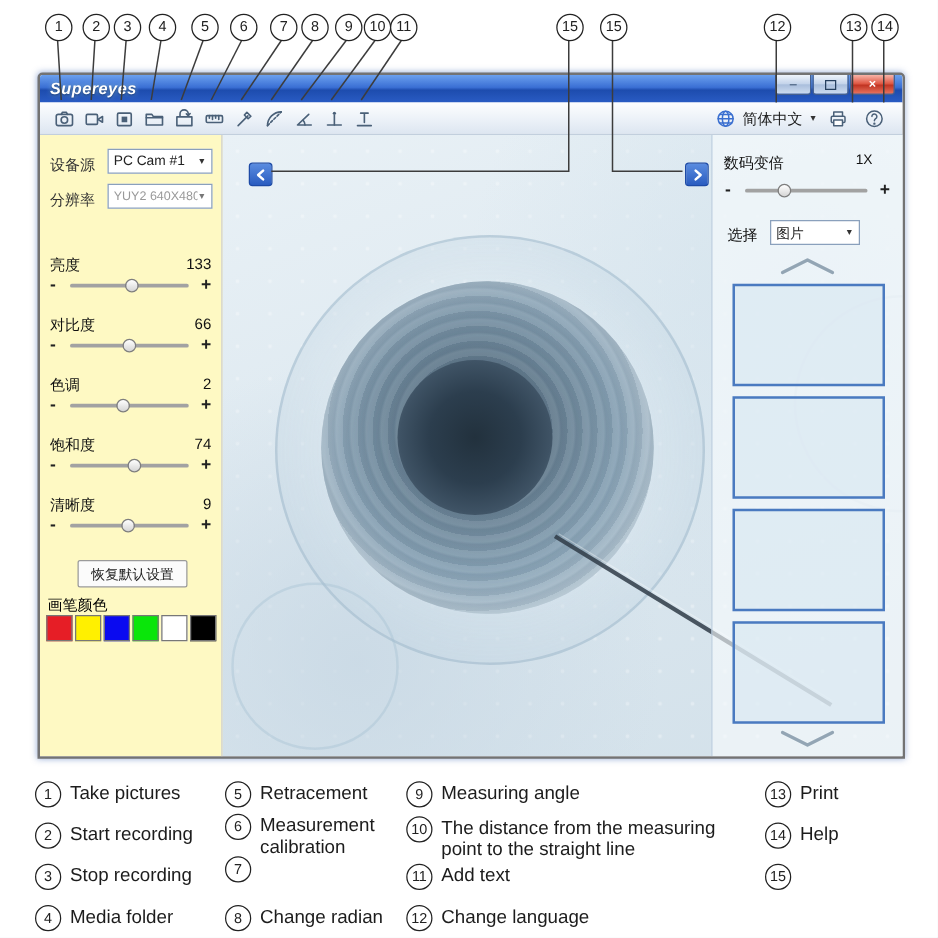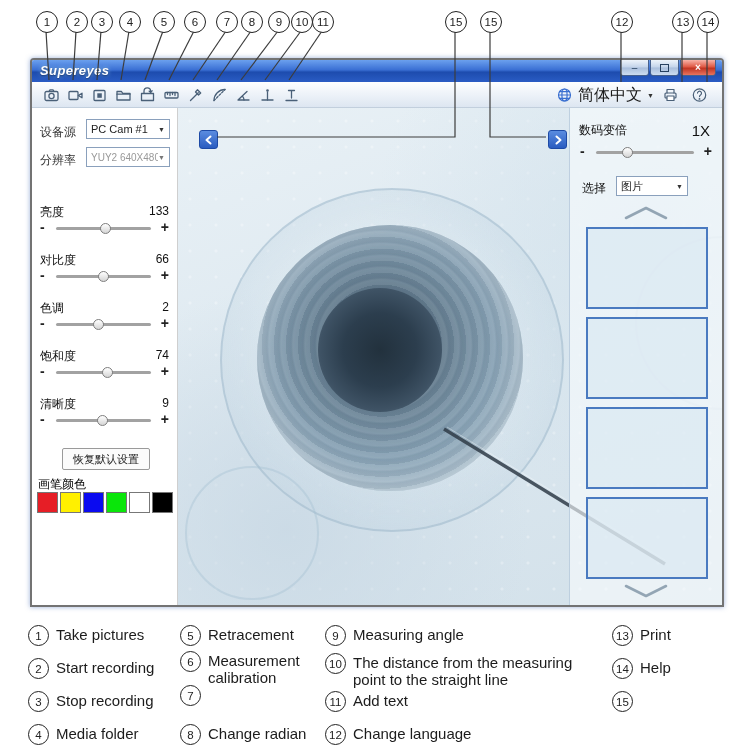--- a/index.html
+++ b/index.html
@@ -26,28 +26,28 @@
         display:flex;align-items:center;justify-content:center;font-size:10px;line-height:10px;color:#27405f;cursor:default;}
   .wbtn.close{width:34px;background:linear-gradient(#f8b3a8,#e05a46 45%,#c13523 55%,#e8745e);color:#fff;font-weight:bold;}
 
   .toolbar{position:absolute;left:0;top:22px;right:0;height:26px;
            background:linear-gradient(#fdfeff,#eaf0f7 60%,#dde6f1);border-bottom:1px solid #c2cfdd;
            display:flex;align-items:center;padding-left:8px;box-sizing:border-box;}
   .ticon{width:22px;height:22px;margin-right:2px;display:flex;align-items:center;justify-content:center;cursor:pointer;border-radius:3px;}
   .ticon svg{stroke:#4a6078;fill:none;stroke-width:1.3;stroke-linecap:round;stroke-linejoin:round;}
   .tb-right{position:absolute;right:10px;top:0;height:26px;display:flex;align-items:center;gap:5px;}
   .tb-right svg{stroke:#4a6078;fill:none;stroke-width:1.2;stroke-linecap:round;}
-  .langtxt{font-size:16px;color:#1a1a1a;}
+  .langtxt{font-size:12px;color:#1a1a1a;}
   .caret{font-size:7px;color:#333;}
 
   
   .content{position:absolute;left:0;top:48px;right:0;bottom:0;background:#e2ecf3;}
 
   
-  .lpanel{position:absolute;left:0;top:0;bottom:0;width:145px;background:#ffffff;border-right:1px solid #cfcfcf;z-index:3;}
+  .lpanel{position:absolute;left:0;top:0;bottom:0;width:145px;background:#fef9c3;border-right:1px solid #cfcfcf;z-index:3;}
   .lp-row-label{position:absolute;left:8px;font-size:12px;color:#333;}
   .select{position:absolute;background:#fff;border:1px solid #8aa0bc;height:20px;box-sizing:border-box;
           display:flex;align-items:center;justify-content:space-between;padding:0 4px;font-size:11px;cursor:pointer;}
   .select .val{white-space:nowrap;overflow:hidden;}
   .lp-header{position:absolute;left:0;right:0;top:72px;text-align:center;color:#8a8a8a;font-size:12px;}
   .lp-slider{position:absolute;left:0;right:0;height:40px;}
   .srow1{position:absolute;left:8px;right:8px;top:0;display:flex;justify-content:space-between;font-size:12px;color:#111;}
   .srow2{position:absolute;left:8px;right:8px;top:16px;height:16px;}
   .minus{position:absolute;left:0;top:-1px;font-size:14px;font-weight:bold;cursor:pointer;}
   .plus{position:absolute;right:0;top:-1px;font-size:14px;font-weight:bold;cursor:pointer;}
@@ -82,21 +82,21 @@
   .needlesvg{position:absolute;left:0;top:0;width:100%;height:100%;}
   .cbtn{position:absolute;width:19px;height:19px;border-radius:3px;cursor:pointer;z-index:4;
         background:linear-gradient(#5a8ce0,#2a5cc0);border:1px solid #1d4aa6;box-sizing:border-box;
         display:flex;align-items:center;justify-content:center;}
   .cbtn svg{stroke:#fff;stroke-width:2;fill:none;stroke-linecap:round;stroke-linejoin:round;}
 
   
   .rpanel{position:absolute;left:537px;right:0;top:0;bottom:0;z-index:3;
           background:rgba(248,251,253,.62);border-left:1px solid rgba(165,188,210,.65);}
   .rp-zoomlabel{position:absolute;left:9px;top:14px;font-size:12px;color:#111;}
-  .rp-zoomval{position:absolute;right:12px;top:14px;font-size:15px;color:#111;}
+  .rp-zoomval{position:absolute;right:24px;top:14px;font-size:11px;color:#111;}
   .rp-srow{position:absolute;left:10px;right:10px;top:36px;height:16px;}
   .rp-selectlabel{position:absolute;left:12px;top:72px;font-size:12px;color:#111;}
   .chev{position:absolute;left:50%;transform:translateX(-50%);cursor:pointer;}
   .chev svg{stroke:#93a5b4;stroke-width:2.6;fill:none;stroke-linecap:round;stroke-linejoin:round;}
   .thumbbox{position:absolute;left:16px;width:122px;height:82px;border:2px solid #4a7ac0;box-sizing:border-box;
             background:rgba(213,229,241,.55);cursor:pointer;}
 
   
   .legend{position:absolute;left:0;top:615px;width:750px;height:135px;background:#fff;z-index:2;}
   .lg-item{position:absolute;display:flex;align-items:flex-start;}

